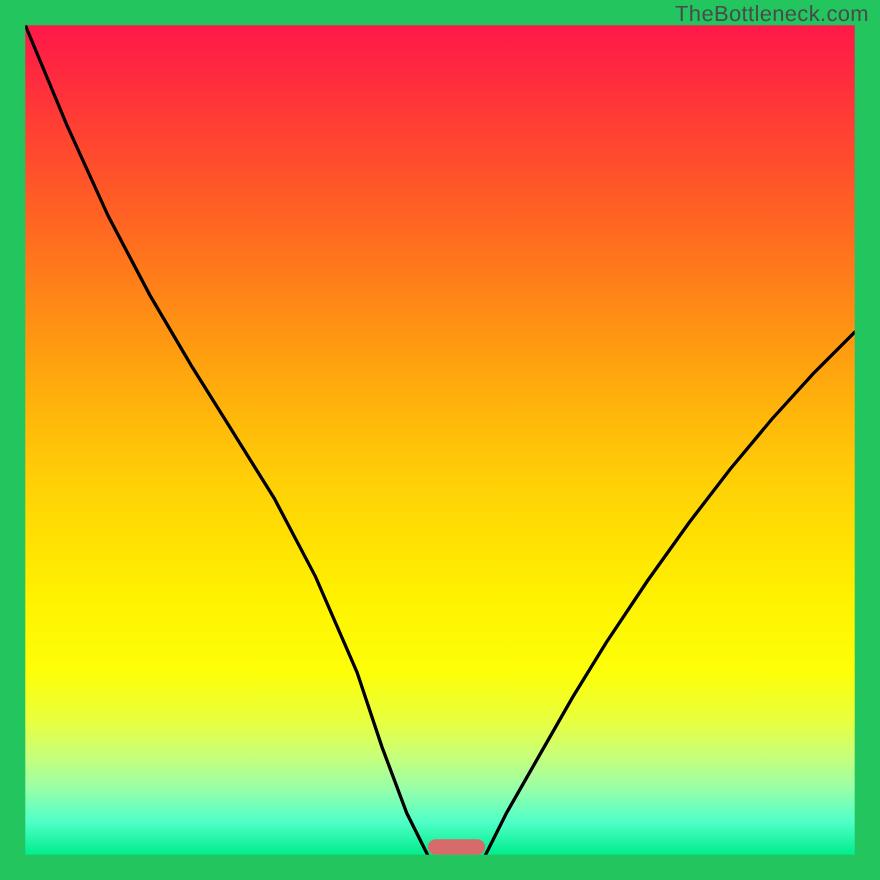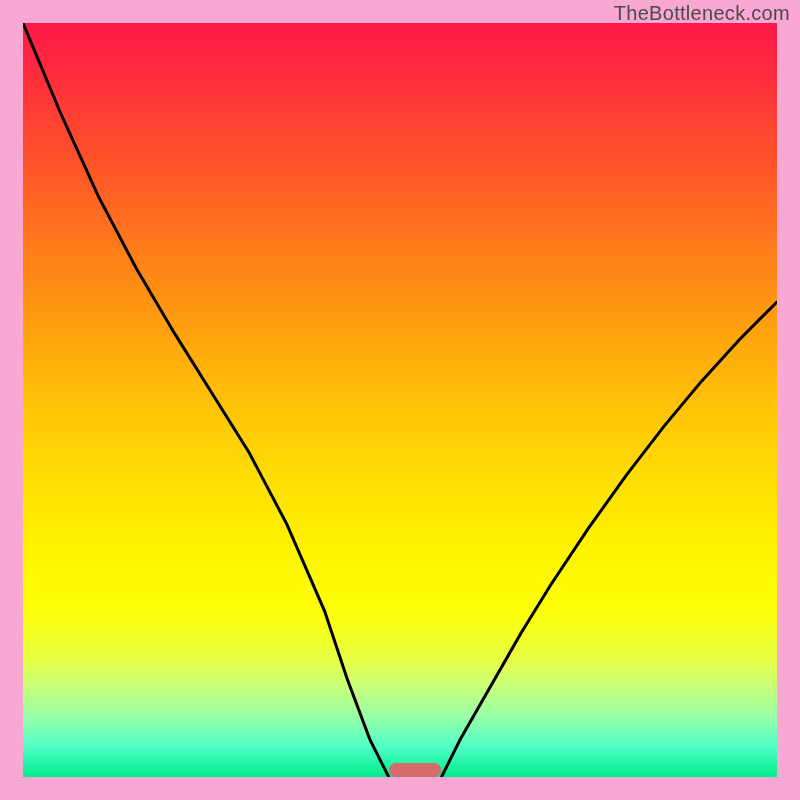--- a/index.html
+++ b/index.html
@@ -1,17 +1,17 @@
 <!DOCTYPE html>
 <html><head>
 <meta charset="utf-8">
 <style>
   * { margin: 0; padding: 0; box-sizing: border-box; }
   body { width: 800px; height: 800px; background: #000; position: relative; font-family: Arial, sans-serif; }
-  .frame { position: absolute; top: 0; left: 0; width: 800px; height: 800px; background: #f9a8d4; }
+  .frame { position: absolute; top: 0; left: 0; width: 800px; height: 800px; background: #22c55e; }
   .plot-area { position: absolute; top: 23px; left: 23px; width: 754px; height: 754px;
     background: linear-gradient(to bottom,
       #ff1848 0%,
       #ff2a3f 6%,
       #ff4530 14%,
       #ff6622 24%,
       #ff8a15 34%,
       #ffad0c 44%,
       #ffd006 55%,
       #fff200 69%,

